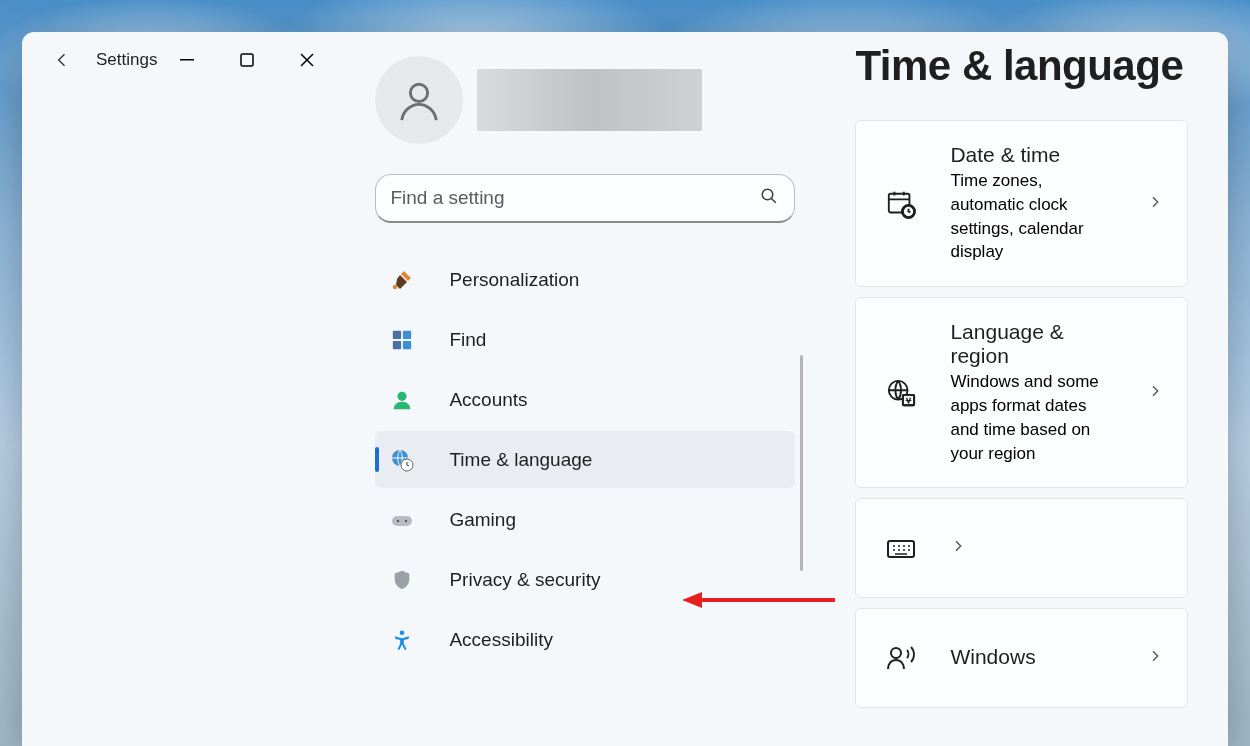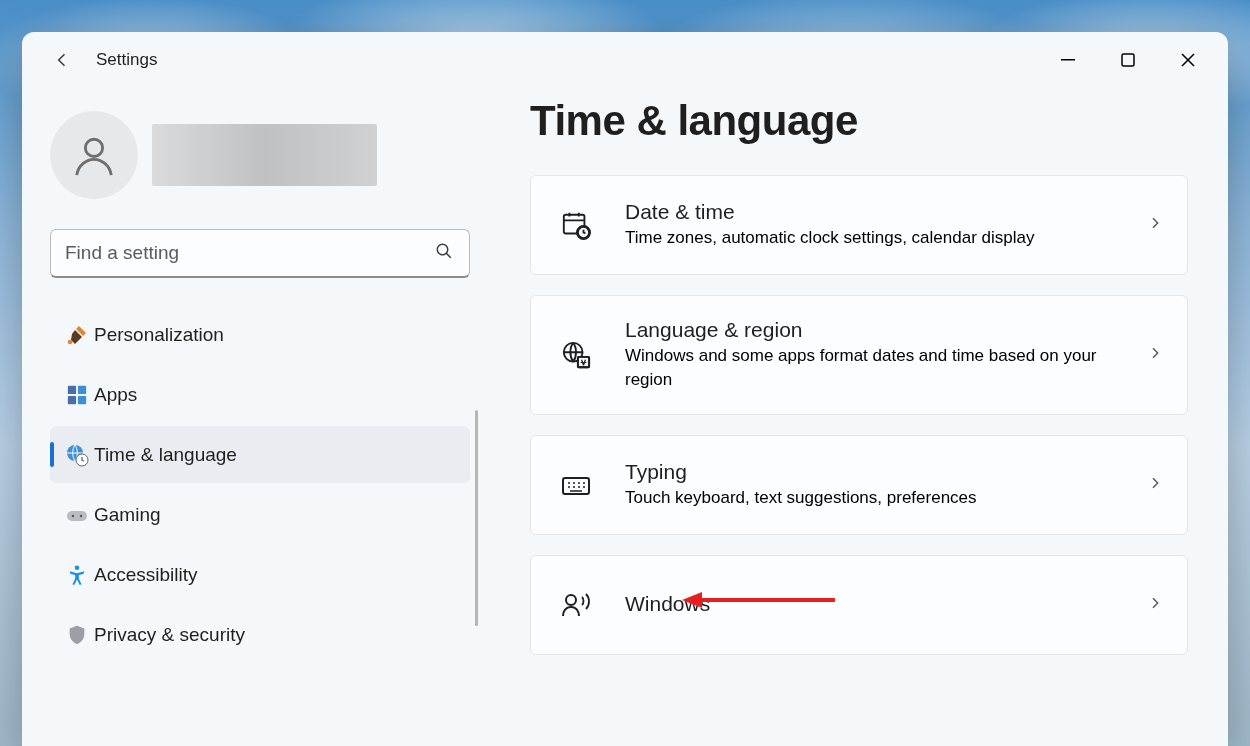--- a/index.html
+++ b/index.html
@@ -15,21 +15,21 @@
         radial-gradient(ellipse 280px 100px at 38% 6%, #fff 0%, rgba(255,255,255,0) 70%),
         radial-gradient(ellipse 300px 110px at 68% 9%, #fff 0%, rgba(255,255,255,0) 70%),
         radial-gradient(ellipse 250px 90px at 92% 7%, #fff 0%, rgba(255,255,255,0) 70%);
     }
 
     .win {
       position: absolute; left: 22px; top: 32px; right: 22px; bottom: 0;
       background: #f5f8fb;
       border-radius: 12px 12px 0 0;
       box-shadow: 0 10px 40px rgba(0,0,0,.25);
-      display: flex; flex-direction: column; overflow: hidden;
+      display: flex; flex-direction: row; overflow: hidden;
     }
 
     .titlebar {
       height: 55px; display: flex; align-items: center; padding: 0 10px 0 24px;
     }
     .back { width: 32px; height: 32px; display: flex; align-items: center; justify-content: center;
       border-radius: 4px; cursor: pointer; color: #3c3c3c; }
     .apptitle { font-size: 17px; margin-left: 18px; color: #1f1f1f; }
     .tspacer { flex: 1; }
     .winbtn { width: 60px; height: 55px; display: flex; align-items: center; justify-content: center; cursor: pointer; }
@@ -37,43 +37,43 @@
     .body { flex: 1; display: flex; overflow: hidden; }
     .side { width: 470px; padding: 24px 22px 0 28px; display: flex; flex-direction: column; }
 
     .profile { display: flex; align-items: center; gap: 14px; margin-bottom: 30px; }
     .avatar { width: 88px; height: 88px; border-radius: 50%; background: #e6e9ec;
       display: flex; align-items: center; justify-content: center; color: #6e6e6e; }
     .uname { width: 225px; height: 62px;
       background: linear-gradient(90deg, #d9dbdd 0%, #bfc1c3 50%, #cfd1d3 100%); border-radius: 2px; }
 
     .search { position: relative; height: 49px; border: 1.5px solid #bcbcbc; border-bottom: 2px solid #8a8a8a;
-      border-radius: 6px; background: #fcfdfe; display: flex; align-items: center; padding: 0 60px 0 14px;
+      border-radius: 16px; background: #fcfdfe; display: flex; align-items: center; padding: 0 60px 0 14px;
       margin-bottom: 28px; }
     .search input { width: 100%; border: none; outline: none; background: transparent;
       font-size: 19px; color: #333; }
     .search input::placeholder { color: #5b5b5b; }
     .search .sicon { position: absolute; right: 16px; top: 50%; transform: translateY(-50%); color: #3c3c3c; }
 
     .nav { position: relative; }
     .navdiv { position: absolute; right: -8px; top: 104px; width: 3px; height: 216px;
       background: #b5b5b5; border-radius: 2px; }
-    .navitem { height: 57px; display: flex; align-items: center; gap: 4px;
+    .navitem { height: 57px; display: flex; align-items: center; gap: 34px;
       padding: 0 14px; border-radius: 6px; font-size: 19px; color: #1f1f1f; cursor: pointer; margin-bottom: 3px; position: relative; }
     .navitem.active { background: #e9edf1; }
     .navitem.active::before { content: ""; position: absolute; left: 0; top: 16px; bottom: 16px;
       width: 4px; background: #1a6fd6; border-radius: 3px; }
     .nicon { width: 26px; height: 26px; display: flex; align-items: center; justify-content: center; font-size: 21px; }
 
     .main { flex: 1; padding: 10px 40px 0 38px; overflow: auto; }
     .pagetitle { font-size: 42px; font-weight: 600; color: #1f1f1f; margin-bottom: 30px; letter-spacing: -.5px; }
 
     .card { border: 1px solid #e3e5e7; background: #fcfdfe; border-radius: 6px;
       min-height: 100px; display: flex; align-items: center; padding: 22px 24px 22px 28px;
-      margin-bottom: 20px; cursor: pointer; position: relative; }
+      margin-bottom: 10px; cursor: pointer; position: relative; }
     .cicon { width: 34px; display: flex; align-items: center; justify-content: center;
       color: #1f1f1f; margin-right: 32px; flex-shrink: 0; }
     .ctext { flex: 1; padding-right: 40px; }
     .ctitle { font-size: 21px; color: #1f1f1f; margin-bottom: 2px; }
     .cdesc { font-size: 17px; color: #000000; line-height: 1.4; }
     .chev { color: #5a5a5a; flex-shrink: 0; }
 
     .arrow-anno { position: absolute; left: 680px; top: 587px; pointer-events: none; }
   </style>
 </head>
@@ -147,23 +147,32 @@
 
         <div class="navitem">
           <span class="nicon">
             <svg width="22" height="22" viewBox="0 0 24 24">
                 <rect x="2" y="2" width="9" height="9" rx="1" fill="#4a6fa5"></rect>
                 <rect x="13" y="2" width="9" height="9" rx="1" fill="#3f8fd6"></rect>
                 <rect x="2" y="13" width="9" height="9" rx="1" fill="#4a6fa5"></rect>
                 <rect x="13" y="13" width="9" height="9" rx="1" fill="#3f8fd6"></rect>
               </svg>
           </span>
-          <span>Apps</span>
-        </div>
-
+          <span>Find</span>
+        </div>
+
+        <div class="navitem">
+          <span class="nicon">
+            <svg width="22" height="22" viewBox="0 0 24 24" fill="#2bb673">
+                <circle cx="12" cy="8" r="5"></circle>
+                <path d="M3 22c0-5 4-8 9-8s9 3 9 8z"></path>
+              </svg>
+          </span>
+          <span>Accounts</span>
+        </div>
 
         <div class="navitem active">
           <span class="nicon">
             <svg width="24" height="24" viewBox="0 0 24 24">
                 <circle cx="10" cy="10" r="8" fill="#3f8fd6"></circle>
                 <path d="M2 10h16M10 2c3 4 3 12 0 16M10 2c-3 4-3 12 0 16" stroke="#fff" stroke-width="1" fill="none"></path>
                 <circle cx="17" cy="17" r="6" fill="#fff" stroke="#666" stroke-width="1"></circle>
                 <path d="M17 14v3l2 1" stroke="#666" stroke-width="1.3" fill="none"></path>
               </svg>
           </span>
@@ -176,35 +185,35 @@
                 <rect x="2" y="8" width="20" height="10" rx="5" fill="#b8bcc0"></rect>
                 <circle cx="8" cy="13" r="1.2" fill="#555"></circle>
                 <circle cx="16" cy="13" r="1.2" fill="#555"></circle>
               </svg>
           </span>
           <span>Gaming</span>
         </div>
 
         <div class="navitem">
           <span class="nicon">
+            <svg width="22" height="22" viewBox="0 0 24 24" fill="#9aa0a6">
+                <path d="M12 2l8 3v6c0 5-3 9-8 11-5-2-8-6-8-11V5z"></path>
+              </svg>
+          </span>
+          <span>Privacy &amp; security</span>
+        </div>
+
+        <div class="navitem">
+          <span class="nicon">
             <svg width="22" height="22" viewBox="0 0 24 24" fill="#1a8fe3">
                 <circle cx="12" cy="4" r="2.5"></circle>
                 <path d="M4 8l8 2 8-2-1 3-5 1v4l3 6-2 1-3-6-3 6-2-1 3-6v-4l-5-1z"></path>
               </svg>
           </span>
           <span>Accessibility</span>
-        </div>
-
-        <div class="navitem">
-          <span class="nicon">
-            <svg width="22" height="22" viewBox="0 0 24 24" fill="#9aa0a6">
-                <path d="M12 2l8 3v6c0 5-3 9-8 11-5-2-8-6-8-11V5z"></path>
-              </svg>
-          </span>
-          <span>Privacy &amp; security</span>
         </div>
       </div>
     </div>
 
     <div class="main">
       <h1 class="pagetitle">Time &amp; language</h1>
 
       <div class="card">
         <span class="cicon">
           <svg width="30" height="30" viewBox="0 0 32 32" fill="none" stroke="#1f1f1f" stroke-width="2">
@@ -247,24 +256,20 @@
         </span>
       </div>
 
       <div class="card">
         <span class="cicon">
           <svg width="32" height="32" viewBox="0 0 32 32" fill="none" stroke="#1f1f1f" stroke-width="2">
               <rect x="3" y="9" width="26" height="16" rx="2"></rect>
               <path d="M8 14h2M13 14h2M18 14h2M23 14h2M8 18h2M13 18h2M18 18h2M23 18h2M10 22h12" stroke-width="1.6"></path>
             </svg>
         </span>
-        <div class="ctext">
-          <div class="ctitle">Typing</div>
-          <div class="cdesc">Touch keyboard, text suggestions, preferences</div>
-        </div>
         <span class="chev">
           <svg width="16" height="16" viewBox="0 0 24 24" fill="none" stroke="currentColor" stroke-width="2.2">
               <path d="M9 5l7 7-7 7"></path>
             </svg>
         </span>
       </div>
 
       <div class="card">
         <span class="cicon">
           <svg width="32" height="32" viewBox="0 0 32 32" fill="none" stroke="#1f1f1f" stroke-width="2">

